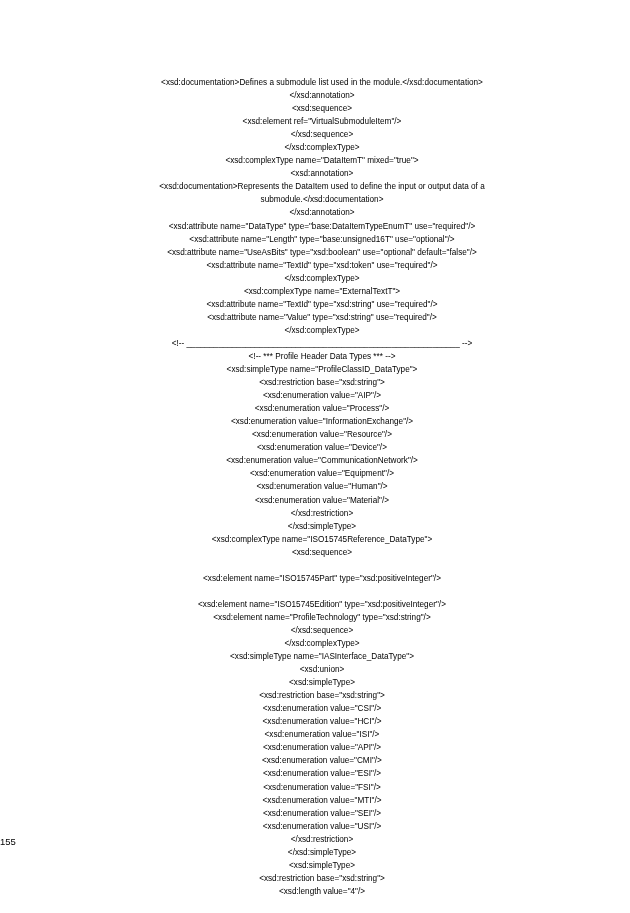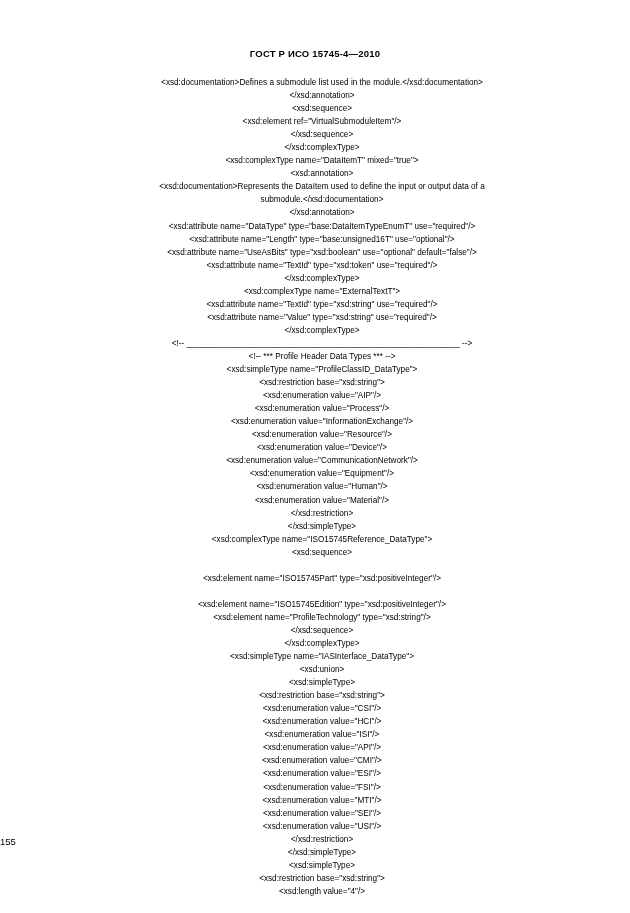--- a/index.html
+++ b/index.html
@@ -58,19 +58,18 @@
     padding-right: 52px;
     box-sizing: border-box;
     font-size: 9.5px;
   }
 </style>
 </head>
 <body>
 
 <div class="page">
 
-  <div class="header">ГОСТ Р ИСО 15745-4—2010</div>
 
   <div class="code-block"><div class="code-line">&lt;xsd:documentation&gt;Defines a submodule list used in the module.&lt;/xsd:documentation&gt;</div><div class="code-line">&lt;/xsd:annotation&gt;</div><div class="code-line">&lt;xsd:sequence&gt;</div><div class="code-line">&lt;xsd:element ref="VirtualSubmoduleItem"/&gt;</div><div class="code-line">&lt;/xsd:sequence&gt;</div><div class="code-line">&lt;/xsd:complexType&gt;</div><div class="code-line">&lt;xsd:complexType name="DataItemT" mixed="true"&gt;</div><div class="code-line">&lt;xsd:annotation&gt;</div><div class="code-line">&lt;xsd:documentation&gt;Represents the DataItem used to define the input or output data of a</div><div class="code-line">submodule.&lt;/xsd:documentation&gt;</div><div class="code-line">&lt;/xsd:annotation&gt;</div><div class="code-line">&lt;xsd:attribute name="DataType" type="base:DataItemTypeEnumT" use="required"/&gt;</div><div class="code-line">&lt;xsd:attribute name="Length" type="base:unsigned16T" use="optional"/&gt;</div><div class="code-line">&lt;xsd:attribute name="UseAsBits" type="xsd:boolean" use="optional" default="false"/&gt;</div><div class="code-line">&lt;xsd:attribute name="TextId" type="xsd:token" use="required"/&gt;</div><div class="code-line">&lt;/xsd:complexType&gt;</div><div class="code-line">&lt;xsd:complexType name="ExternalTextT"&gt;</div><div class="code-line">&lt;xsd:attribute name="TextId" type="xsd:string" use="required"/&gt;</div><div class="code-line">&lt;xsd:attribute name="Value" type="xsd:string" use="required"/&gt;</div><div class="code-line">&lt;/xsd:complexType&gt;</div><div class="code-line">&lt;!-- ____________________________________________________________ --&gt;</div><div class="code-line">&lt;!-- *** Profile Header Data Types *** --&gt;</div><div class="code-line">&lt;xsd:simpleType name="ProfileClassID_DataType"&gt;</div><div class="code-line">&lt;xsd:restriction base="xsd:string"&gt;</div><div class="code-line">&lt;xsd:enumeration value="AIP"/&gt;</div><div class="code-line">&lt;xsd:enumeration value="Process"/&gt;</div><div class="code-line">&lt;xsd:enumeration value="InformationExchange"/&gt;</div><div class="code-line">&lt;xsd:enumeration value="Resource"/&gt;</div><div class="code-line">&lt;xsd:enumeration value="Device"/&gt;</div><div class="code-line">&lt;xsd:enumeration value="CommunicationNetwork"/&gt;</div><div class="code-line">&lt;xsd:enumeration value="Equipment"/&gt;</div><div class="code-line">&lt;xsd:enumeration value="Human"/&gt;</div><div class="code-line">&lt;xsd:enumeration value="Material"/&gt;</div><div class="code-line">&lt;/xsd:restriction&gt;</div><div class="code-line">&lt;/xsd:simpleType&gt;</div><div class="code-line">&lt;xsd:complexType name="ISO15745Reference_DataType"&gt;</div><div class="code-line">&lt;xsd:sequence&gt;</div><div class="code-line blank">&nbsp;</div><div class="code-line">&lt;xsd:element name="ISO15745Part" type="xsd:positiveInteger"/&gt;</div><div class="code-line blank">&nbsp;</div><div class="code-line">&lt;xsd:element name="ISO15745Edition" type="xsd:positiveInteger"/&gt;</div><div class="code-line">&lt;xsd:element name="ProfileTechnology" type="xsd:string"/&gt;</div><div class="code-line">&lt;/xsd:sequence&gt;</div><div class="code-line">&lt;/xsd:complexType&gt;</div><div class="code-line">&lt;xsd:simpleType name="IASInterface_DataType"&gt;</div><div class="code-line">&lt;xsd:union&gt;</div><div class="code-line">&lt;xsd:simpleType&gt;</div><div class="code-line">&lt;xsd:restriction base="xsd:string"&gt;</div><div class="code-line">&lt;xsd:enumeration value="CSI"/&gt;</div><div class="code-line">&lt;xsd:enumeration value="HCI"/&gt;</div><div class="code-line">&lt;xsd:enumeration value="ISI"/&gt;</div><div class="code-line">&lt;xsd:enumeration value="API"/&gt;</div><div class="code-line">&lt;xsd:enumeration value="CMI"/&gt;</div><div class="code-line">&lt;xsd:enumeration value="ESI"/&gt;</div><div class="code-line">&lt;xsd:enumeration value="FSI"/&gt;</div><div class="code-line">&lt;xsd:enumeration value="MTI"/&gt;</div><div class="code-line">&lt;xsd:enumeration value="SEI"/&gt;</div><div class="code-line">&lt;xsd:enumeration value="USI"/&gt;</div><div class="code-line">&lt;/xsd:restriction&gt;</div><div class="code-line">&lt;/xsd:simpleType&gt;</div><div class="code-line">&lt;xsd:simpleType&gt;</div><div class="code-line">&lt;xsd:restriction base="xsd:string"&gt;</div><div class="code-line">&lt;xsd:length value="4"/&gt;</div></div>
 
   <div class="page-number">155</div>
 
 </div>
 
 </body></html>

